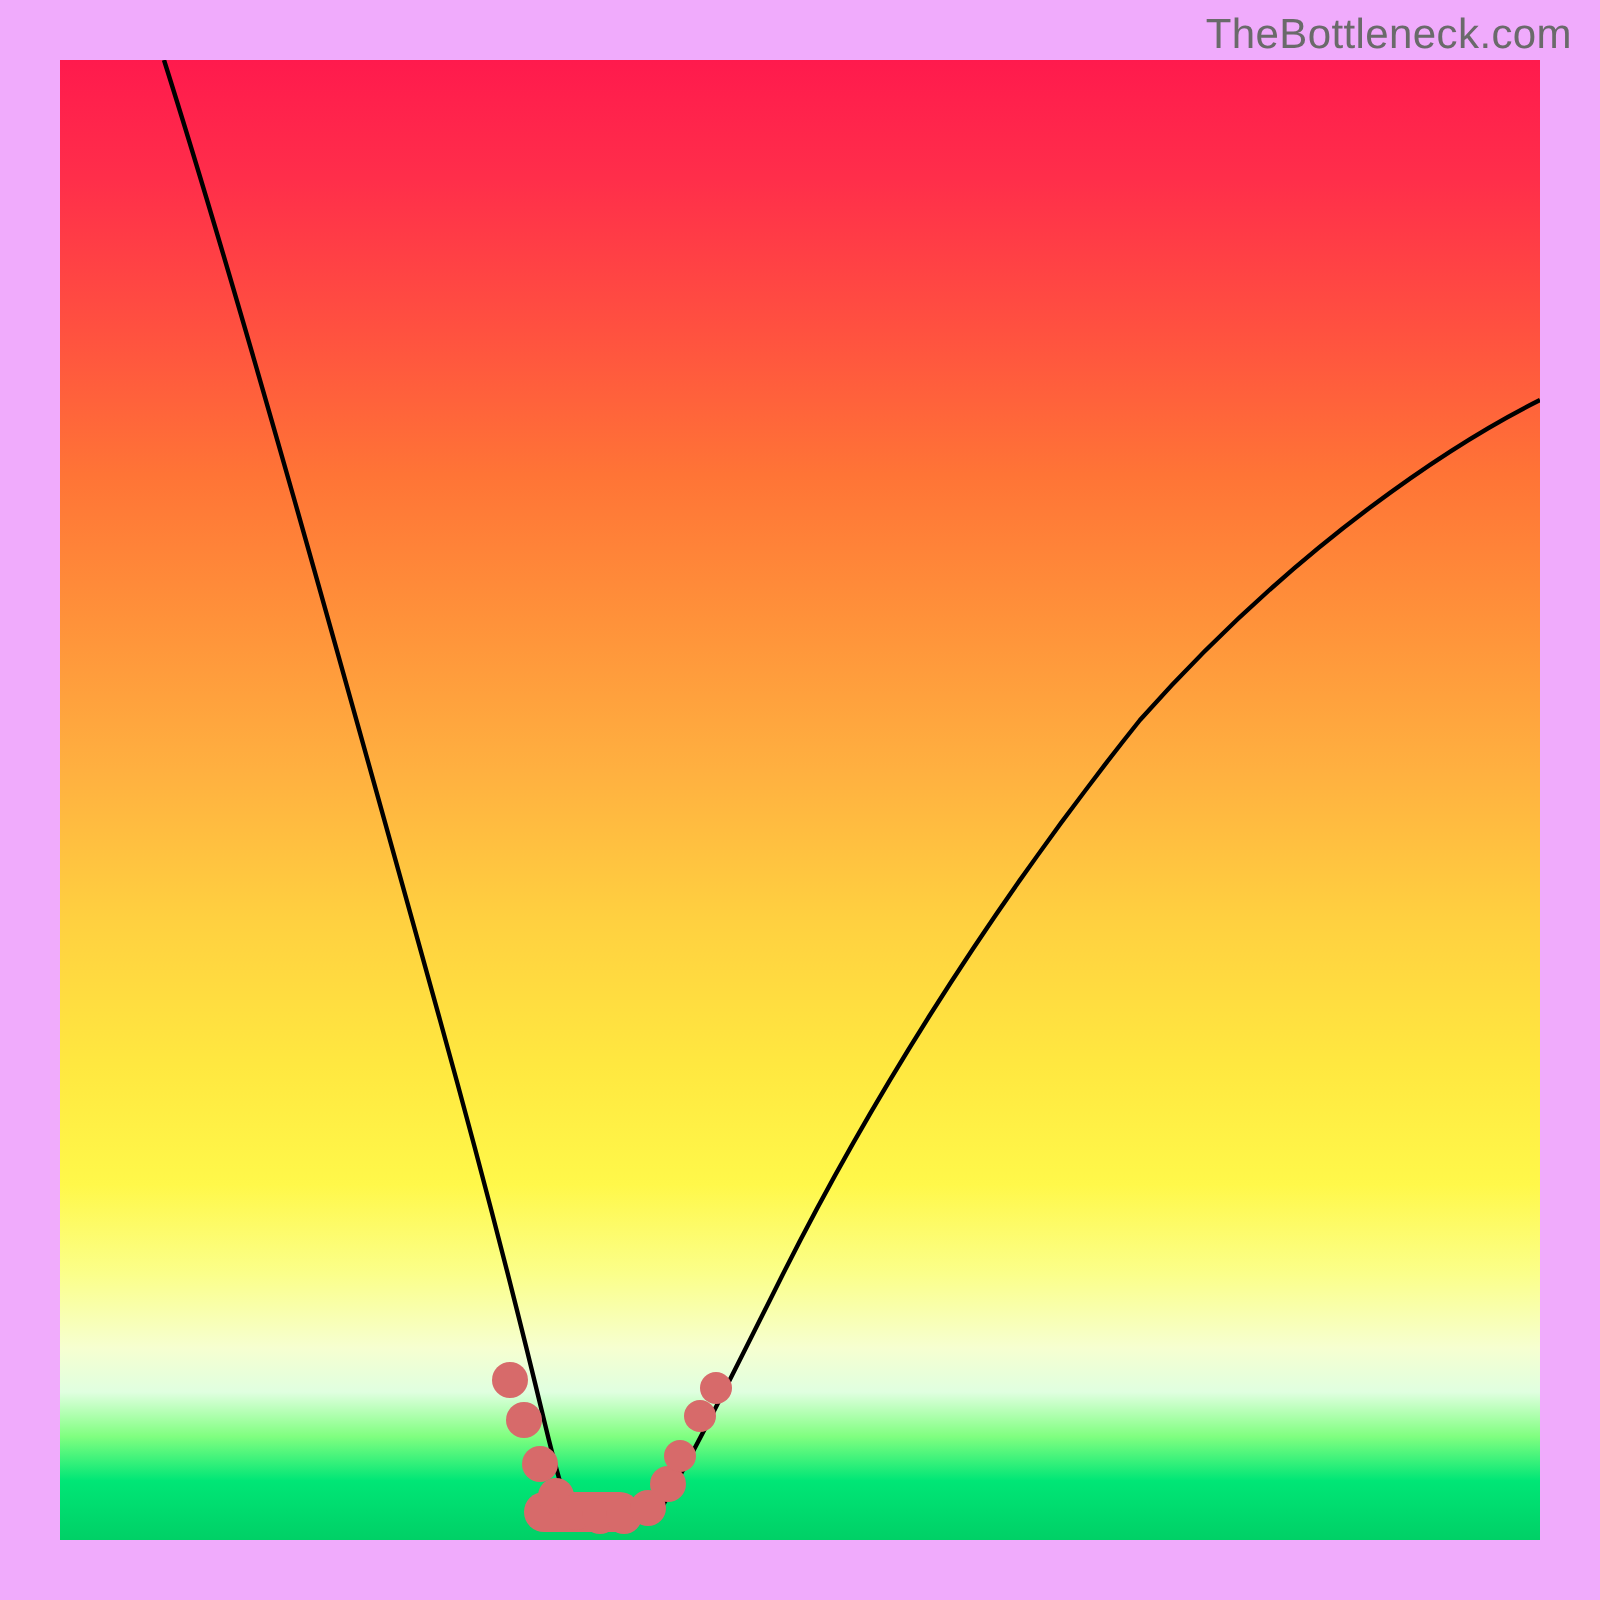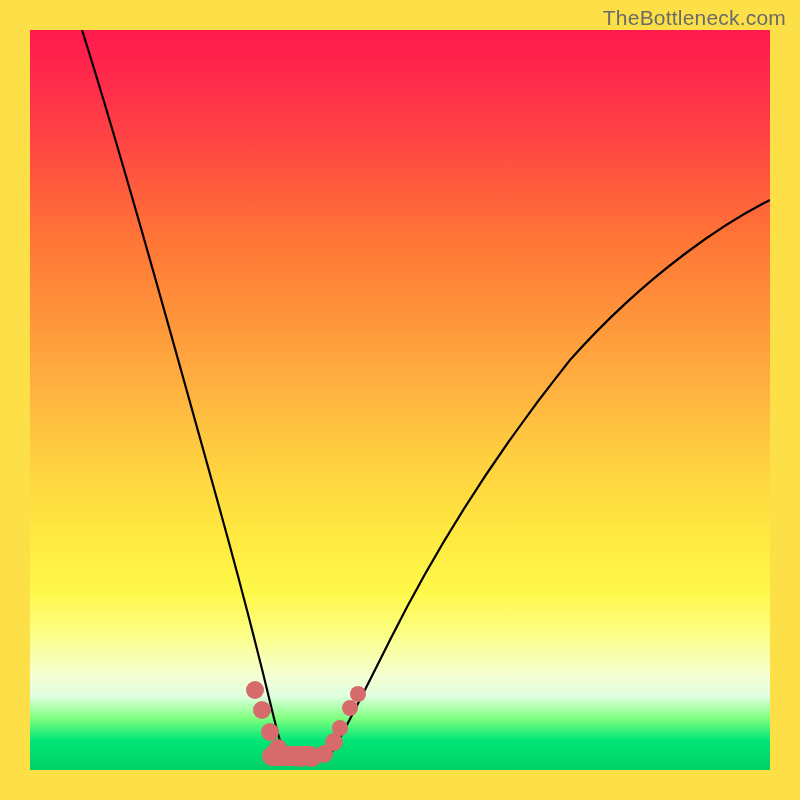--- a/index.html
+++ b/index.html
@@ -7,21 +7,21 @@
     padding: 0;
     width: 800px;
     height: 800px;
     background: #000;
     position: relative;
     font-family: Arial, sans-serif;
   }
   .outer {
     width: 800px;
     height: 800px;
-    background: #fde047;
+    background: #f0abfc;
     position: relative;
   }
   .plot-area {
     position: absolute;
     left: 30px;
     top: 30px;
     width: 740px;
     height: 740px;
     overflow: hidden;
   }

